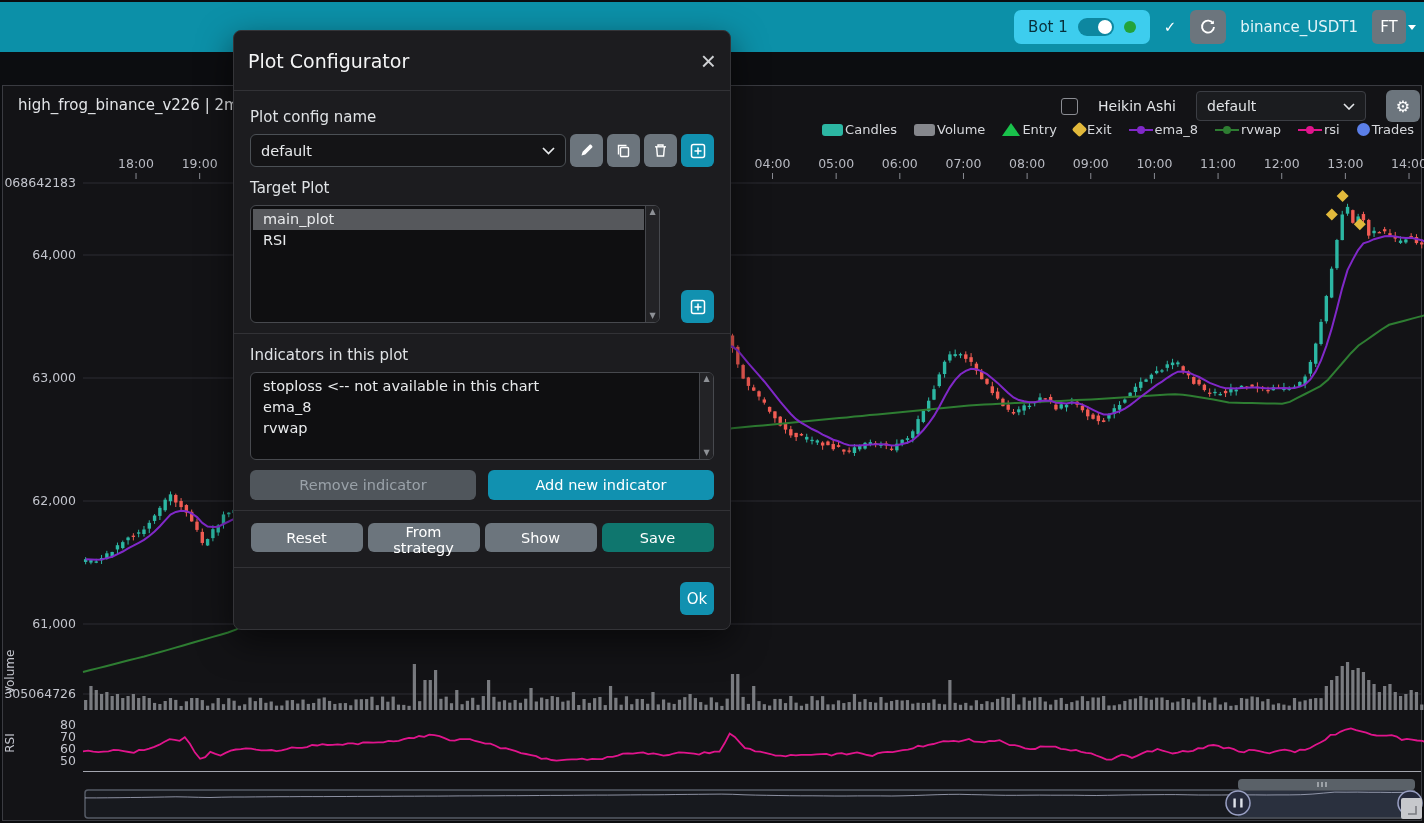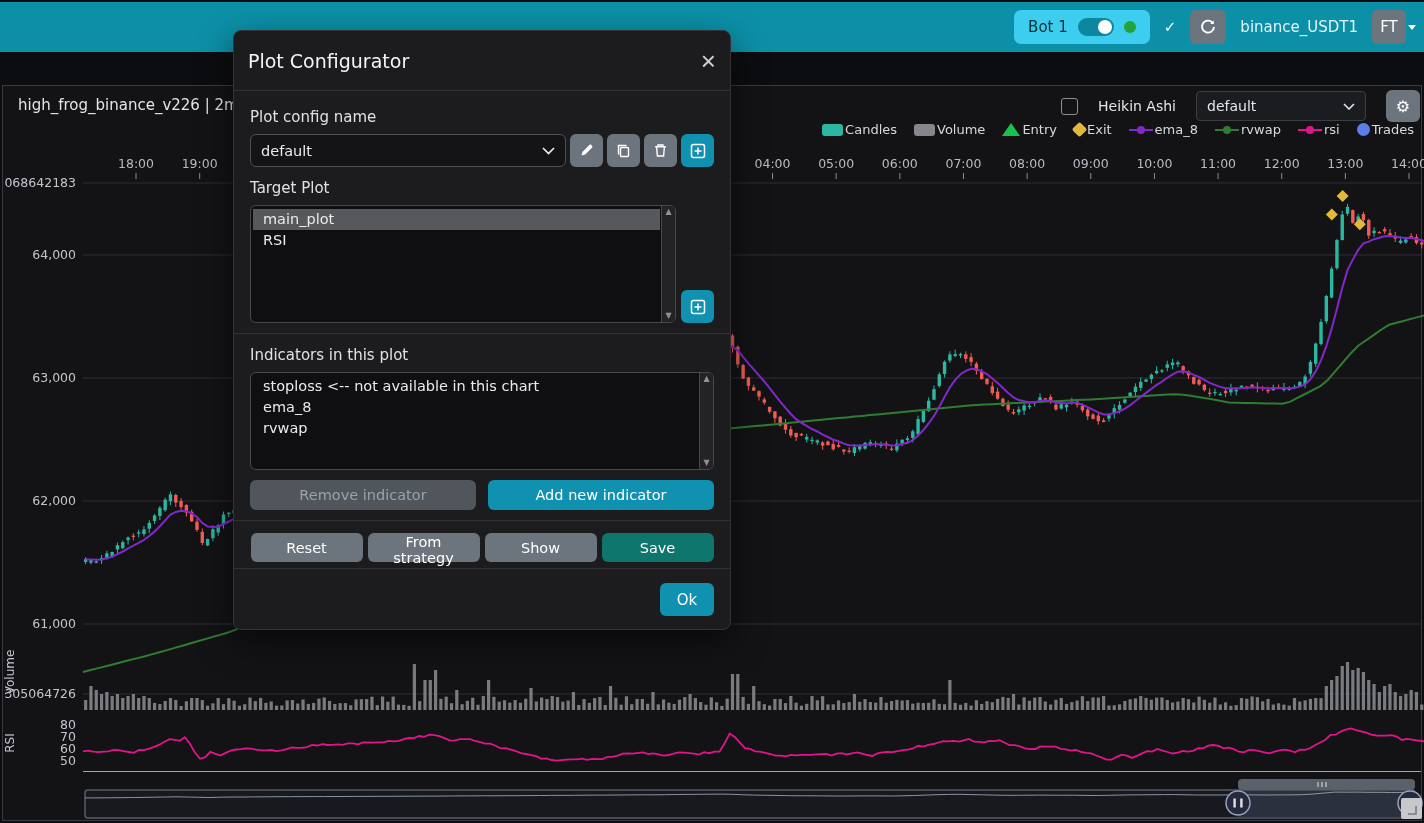--- a/index.html
+++ b/index.html
@@ -45,39 +45,39 @@
   .modal-header{display:flex;align-items:center;justify-content:space-between;padding:0 14px;height:59px;border-bottom:1px solid #323236;flex:none;}
   .modal-title{font-size:19px;color:#f4f5f6;}
   .modal-close{background:none;border:none;color:#cfd1d4;font-size:26px;line-height:1;cursor:pointer;padding:0;}
   .modal-body{padding:13px 16px 6px 16px;flex:1;}
   .field-label{font-size:15px;color:#dfe2e5;margin:4px 0 8px 0;}
   .cfg-row{display:flex;gap:4px;margin-bottom:12px;}
   .cfg-select{flex:1;display:flex;align-items:center;justify-content:space-between;height:31px;background:#141416;border:1px solid #4b5055;border-radius:6px;padding:0 10px;font-size:14.5px;color:#e8eaec;cursor:pointer;}
   .sq-btn{display:flex;align-items:center;justify-content:center;width:33px;height:33px;border:none;border-radius:6px;cursor:pointer;flex:none;}
   .sq-gray{background:#6c757d;}
   .sq-teal{background:#1191b0;}
-  .listbox-wrap{display:flex;gap:5px;align-items:flex-end;margin-bottom:10px;}
+  .listbox-wrap{display:flex;gap:21px;align-items:flex-end;margin-bottom:10px;}
   .listbox{position:relative;background:#0f0f11;border:1px solid #47494e;border-radius:6px;overflow:hidden;box-sizing:border-box;}
   .lb-tall{height:118px;flex:1;}
-  .lb-short{height:98px;margin-bottom:10px;}
+  .lb-short{height:88px;margin-bottom:10px;}
   .lb-items{padding:3px 0 0 2px;}
   .lb-item{font-size:14.5px;color:#e8eaec;padding:0 10px;height:21px;line-height:21px;cursor:pointer;white-space:nowrap;}
   .lb-item.sel{background:#56585c;margin-right:15px;}
   .lb-scroll{position:absolute;right:0;top:0;bottom:0;width:14px;background:#232326;border-left:1px solid #45474c;display:flex;flex-direction:column;justify-content:space-between;align-items:center;padding:2px 0;box-sizing:border-box;cursor:pointer;}
   .lb-arrow{color:#8e9196;font-size:8px;line-height:8px;}
   .hr{border-top:1px solid #323236;margin:10px -16px 12px -16px;}
   .two-btn-row{display:flex;gap:12px;margin-bottom:4px;}
   .btn{border:none;border-radius:6px;font-size:14.5px;color:#fff;cursor:pointer;height:30px;font-family:inherit;}
   .btn-muted{background:#50565c;color:#9aa2a9;flex:1;}
   .btn-teal{background:#1191b0;flex:1;}
   .four-btn-row{display:flex;gap:5px;justify-content:center;margin-top:2px;}
   .four-btn-row .btn{width:112px;height:29px;}
   .btn-gray{background:#6c757d;}
   .modal-footer{border-top:1px solid #323236;padding:14px 16px;display:flex;justify-content:flex-end;flex:none;}
-  .btn-ok{background:#1191b0;border:none;border-radius:6px;color:#fff;font-size:15px;width:54px;height:33px;cursor:pointer;font-family:inherit;}
+  .btn-ok{background:#1191b0;border:none;border-radius:6px;color:#fff;font-size:15px;width:34px;height:33px;cursor:pointer;font-family:inherit;}
 </style>
 </head>
 <body>
 
 <div class="chart-card"></div>
 
 <svg id="chart-svg" width="1424" height="823">
     <line x1="83" y1="183" x2="1421" y2="183" stroke="#2d2d32" stroke-width="1"></line>
     <text x="76" y="187" text-anchor="end" font-size="12.5" fill="#c3c5cd">068642183</text>
     <line x1="83" y1="255" x2="1421" y2="255" stroke="#2d2d32" stroke-width="1"></line>

